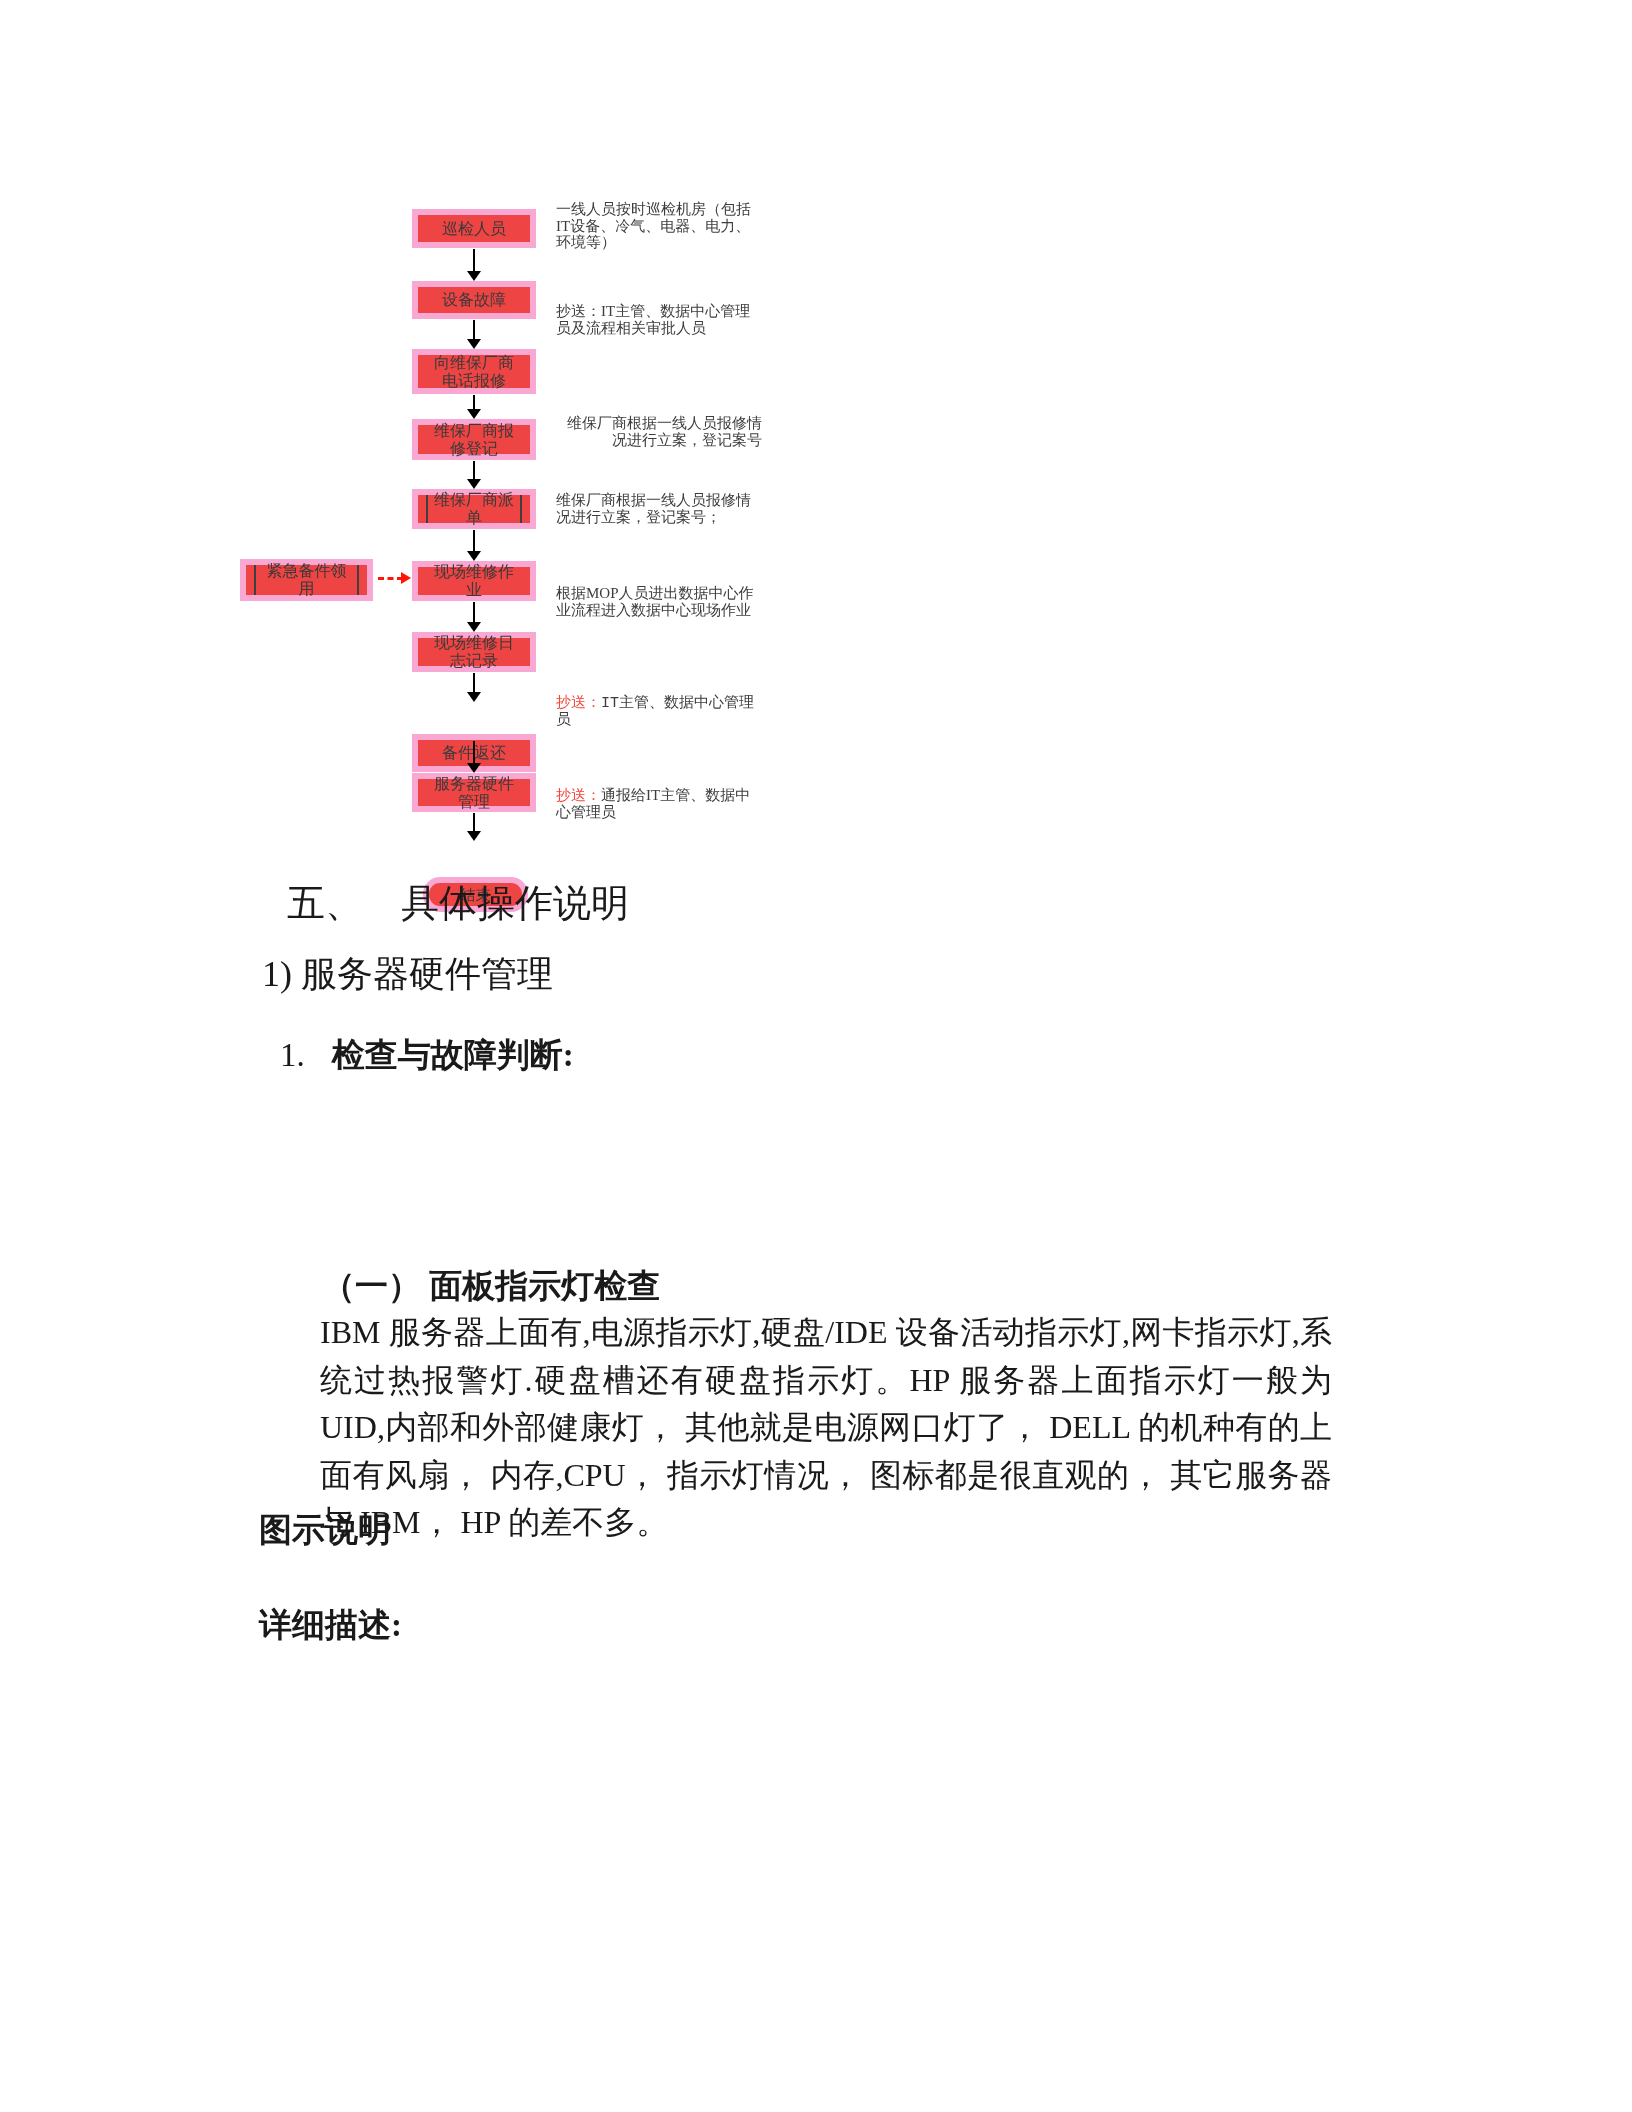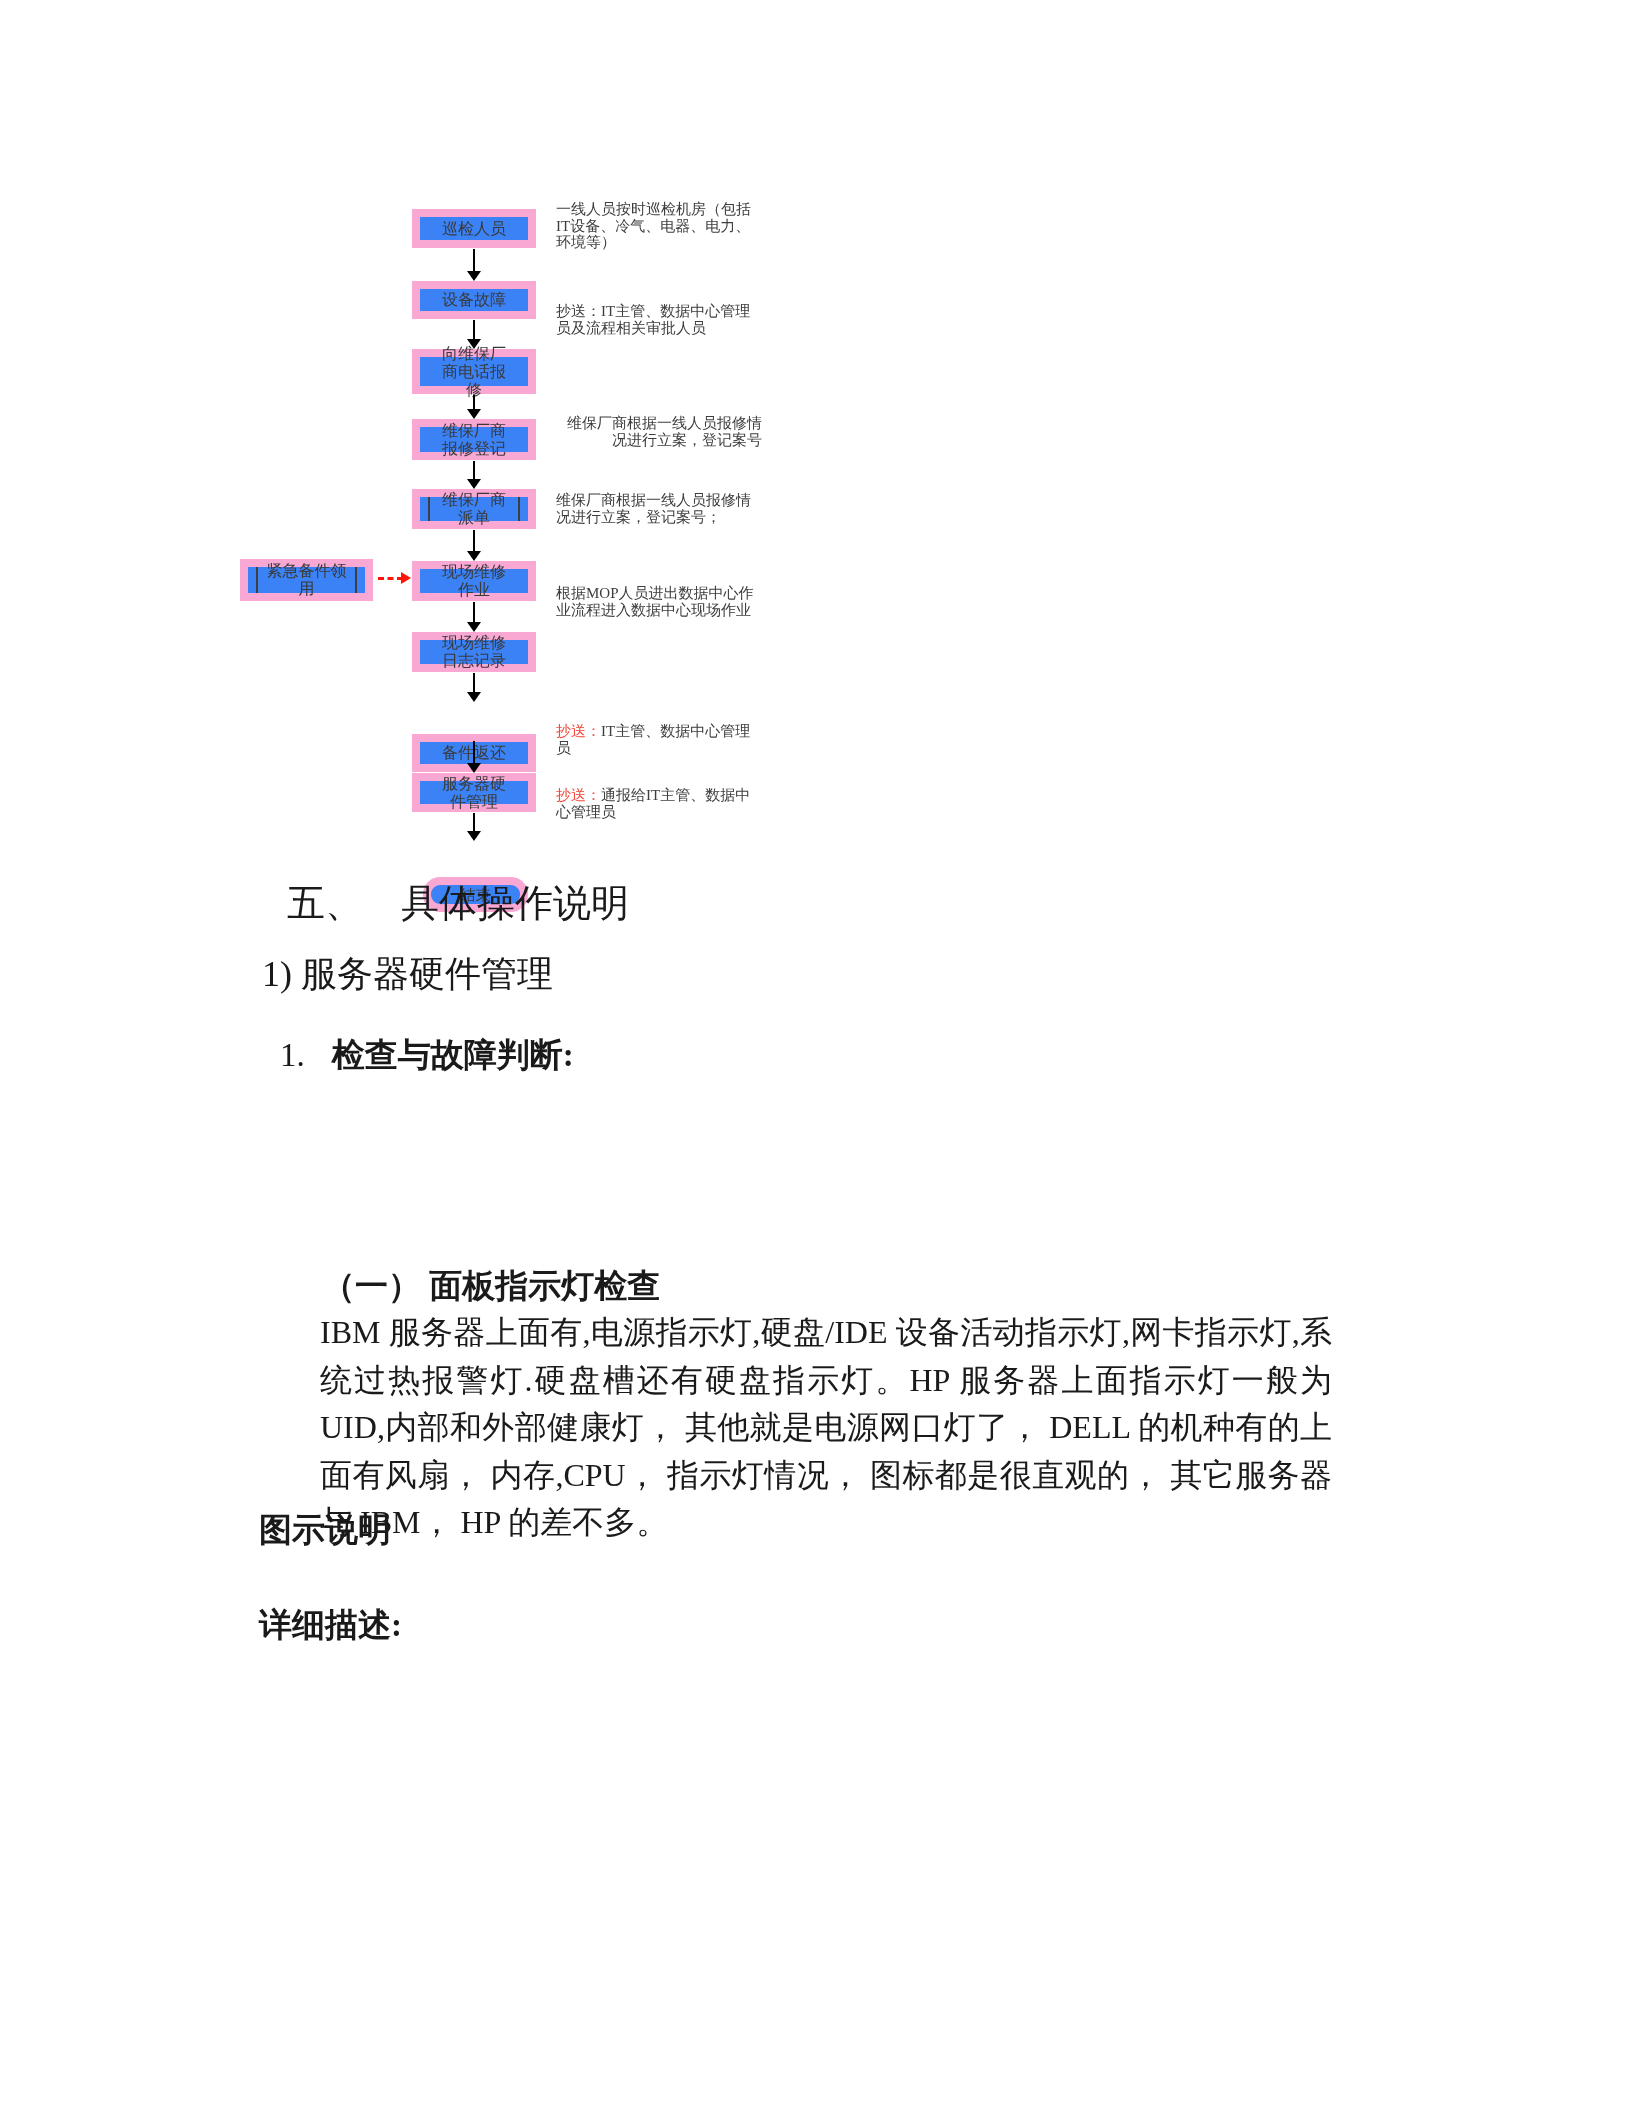--- a/index.html
+++ b/index.html
@@ -6,21 +6,21 @@
   html,body { background:#888; }
   .page {
     position:relative; width:1632px; height:2112px; margin:0 auto;
     background:#ffffff; overflow:hidden;
     font-family:"Liberation Serif","DejaVu Serif",serif;
     color:#1a1a1a;
   }
   
   .fc-node {
     position:absolute; left:412px; width:124px;
-    border:8px solid #f9a8d4; background:#3b82f6;
+    border:6px solid #f9a8d4; background:#ef4444;
     display:flex; align-items:center; justify-content:center;
     text-align:center; font-size:16px; line-height:18px; color:#3a3a3a;
     padding:1px 15px;
   }
   .fc-node.subroutine::before, .fc-node.subroutine::after {
     content:""; position:absolute; top:0; bottom:0; width:2px; background:#3f3f3f;
   }
   .fc-node.subroutine::before { left:8px; }
   .fc-node.subroutine::after  { right:8px; }
   .fc-node.terminator { border-radius:17px;margin-top:36px; }
@@ -56,21 +56,21 @@
     position:absolute; top:572px; left:401px; width:0; height:0;
     border-top:6px solid transparent; border-bottom:6px solid transparent;
     border-left:10px solid #ff1507;
   }
   .fc-ann {
     position:absolute; left:556px; width:206px;
     font-size:15px; line-height:16.5px; color:#3d3d3d;
     font-family:"Liberation Serif","DejaVu Serif",serif;
   }
   .ann0 { top:201px; } .ann1 { top:303px; } .ann2 { top:415px;text-align:right; }
-  .ann3 { top:492px; } .ann4 { top:585px; } .ann5 { top:723px; }
+  .ann3 { top:492px; } .ann4 { top:585px; } .ann5 { top:696px;font-family:Liberation Mono, monospace; }
   .ann6 { top:787px; }
   .ann-prefix { color:#f4473c; }
   
   .h-section { position:absolute; left:287px; top:878px; font-size:38px; }
   .h-section .gap { display:inline-block; width:38px; }
   .h-sub { position:absolute; left:262px; top:950px; font-size:36px; }
   .body-block {
     position:absolute; left:280px; top:1032px; width:1100px;
     font-size:33px; line-height:47.5px; white-space:pre-line;
   }

